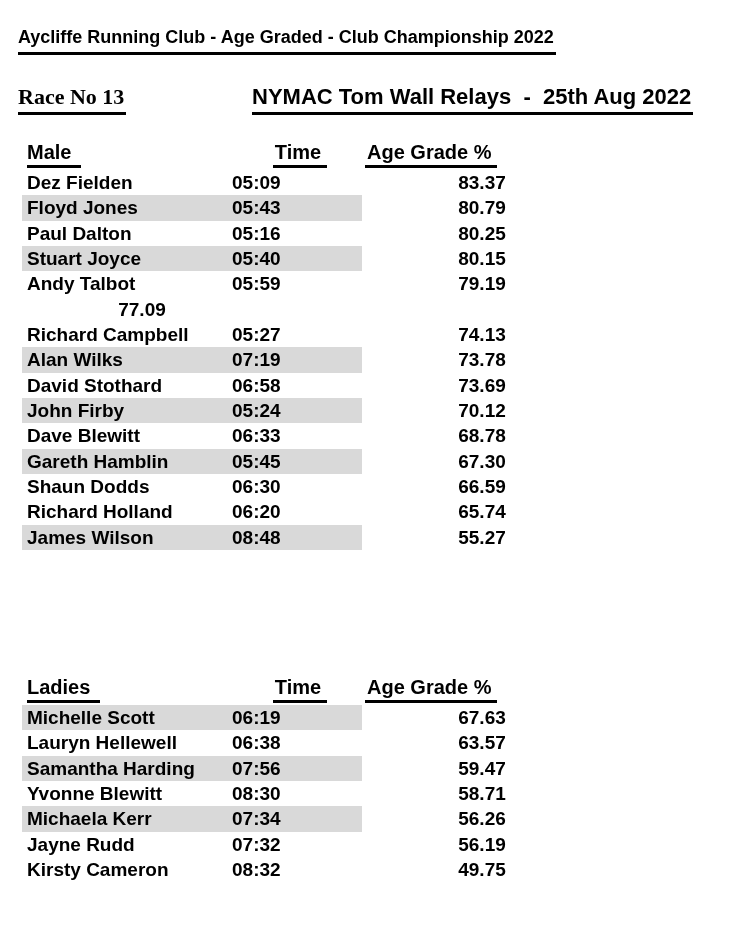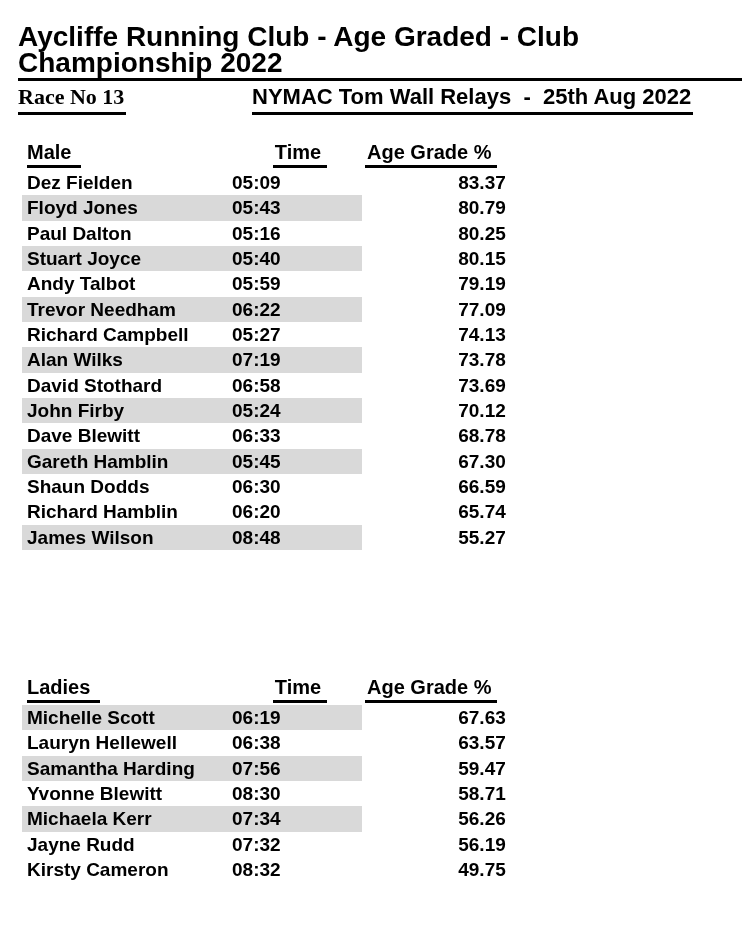--- a/index.html
+++ b/index.html
@@ -15,21 +15,21 @@
     font-family: "Liberation Sans", sans-serif;
     font-weight: bold;
     color: #000000;
     overflow: hidden;
   }
   
   .title {
     position: absolute;
     top: 24px;
     left: 18px;
-    font-size: 28px;
+    font-size: 18px;
     line-height: 26px;
   }
   .race-line {
     position: absolute;
     top: 84px;
     left: 0;
     height: 30px;
     width: 742px;
   }
   .race-label {
@@ -154,24 +154,20 @@
 
         <div class="row">
           <div class="band">
             <div class="cell name">Andy Talbot</div>
             <div class="cell time">05:59</div>
           </div>
           <div class="cell age">79.19</div>
         </div>
 
         <div class="row striped">
-          <div class="band">
-            <div class="cell name">Trevor Needham</div>
-            <div class="cell time">06:22</div>
-          </div>
           <div class="cell age">77.09</div>
         </div>
 
         <div class="row">
           <div class="band">
             <div class="cell name">Richard Campbell</div>
             <div class="cell time">05:27</div>
           </div>
           <div class="cell age">74.13</div>
         </div>
@@ -220,21 +216,21 @@
           <div class="band">
             <div class="cell name">Shaun Dodds</div>
             <div class="cell time">06:30</div>
           </div>
           <div class="cell age">66.59</div>
         </div>
 
 
         <div class="row">
           <div class="band">
-            <div class="cell name">Richard Hamblin</div>
+            <div class="cell name">Richard Holland</div>
             <div class="cell time">06:20</div>
           </div>
           <div class="cell age">65.74</div>
         </div>
 
         <div class="row striped">
           <div class="band">
             <div class="cell name">James Wilson</div>
             <div class="cell time">08:48</div>
           </div>

